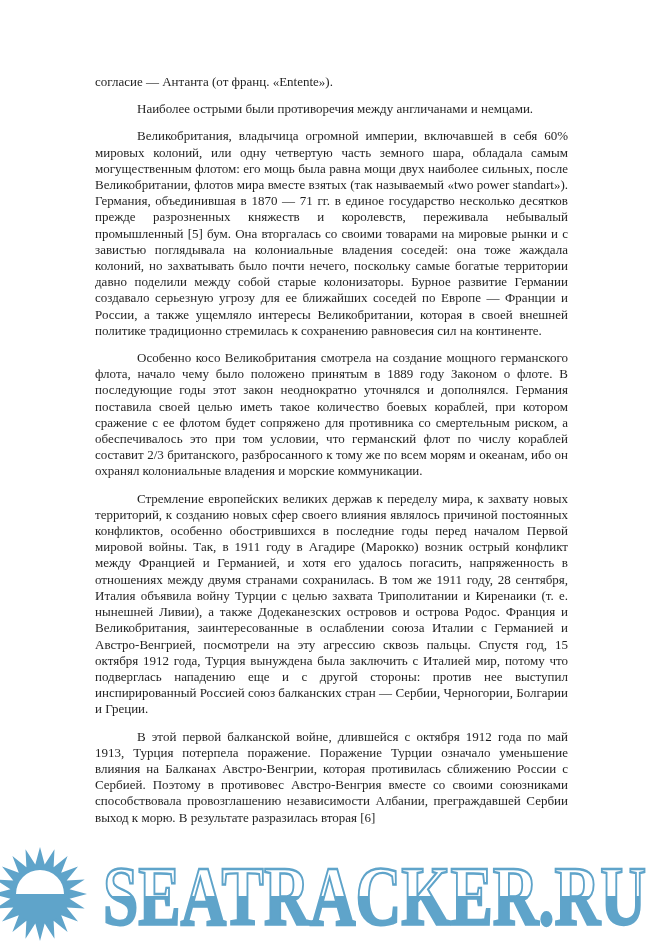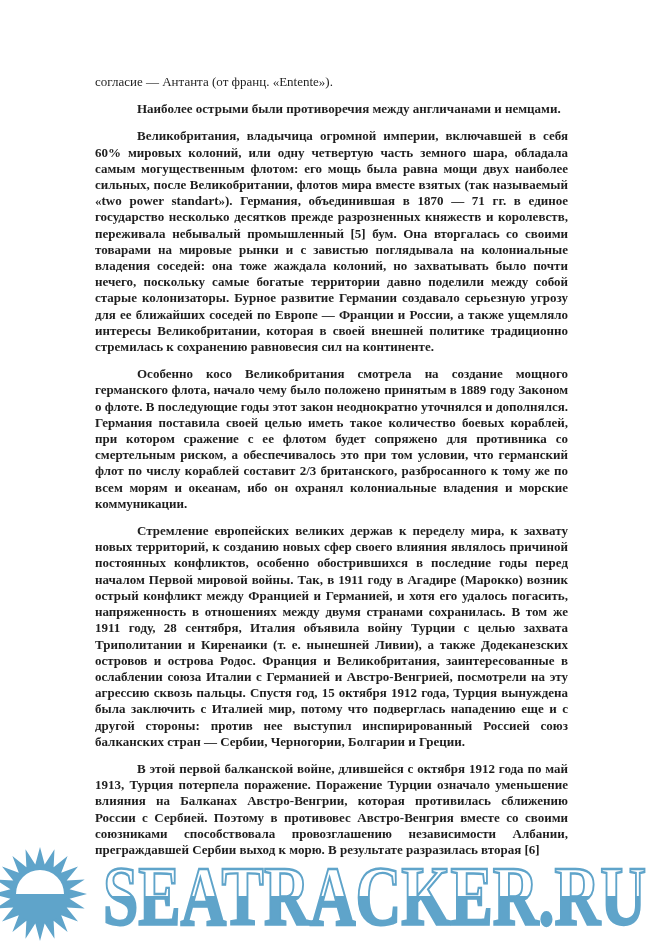--- a/index.html
+++ b/index.html
@@ -28,21 +28,20 @@
   }
   .text-column p {
     margin: 0 0 11px 0;
     font-size: 13px;
     line-height: 16.2px;
     text-align: justify;
     hyphens: none;
   }
   .text-column p.indent {
     text-indent: 42px;
-    font-weight: bold;
   }
   .watermark {
     position: absolute;
     left: 0;
     top: 840px;
     width: 564px;
     height: 106px;
     pointer-events: none;
   }
   .sun-logo {

